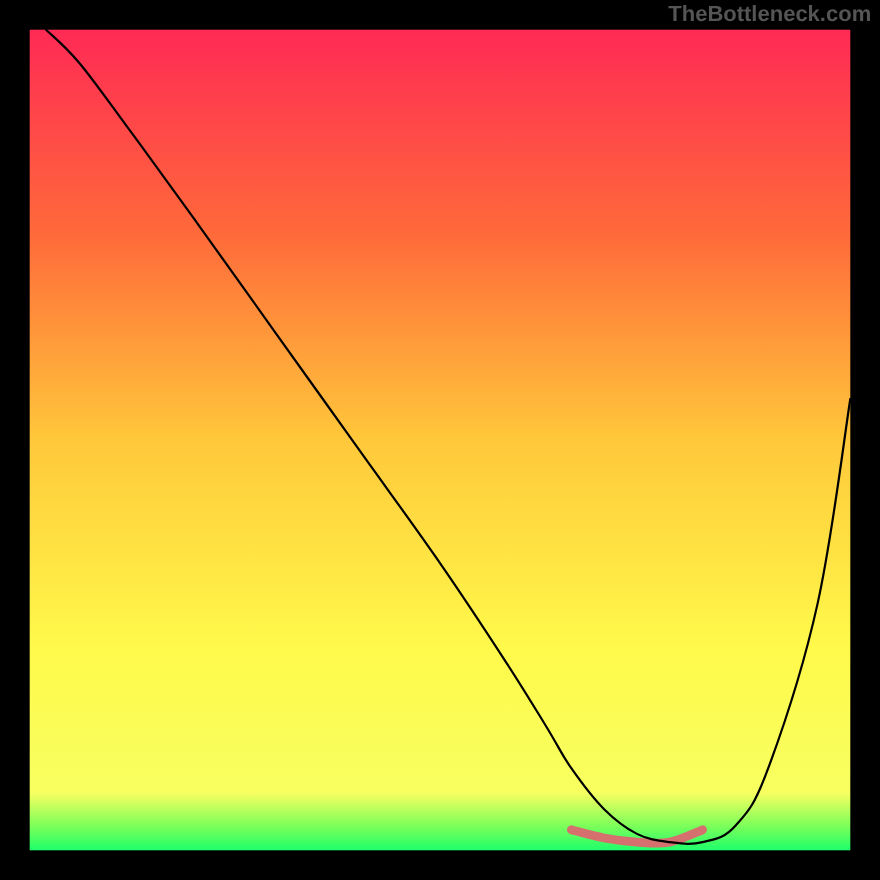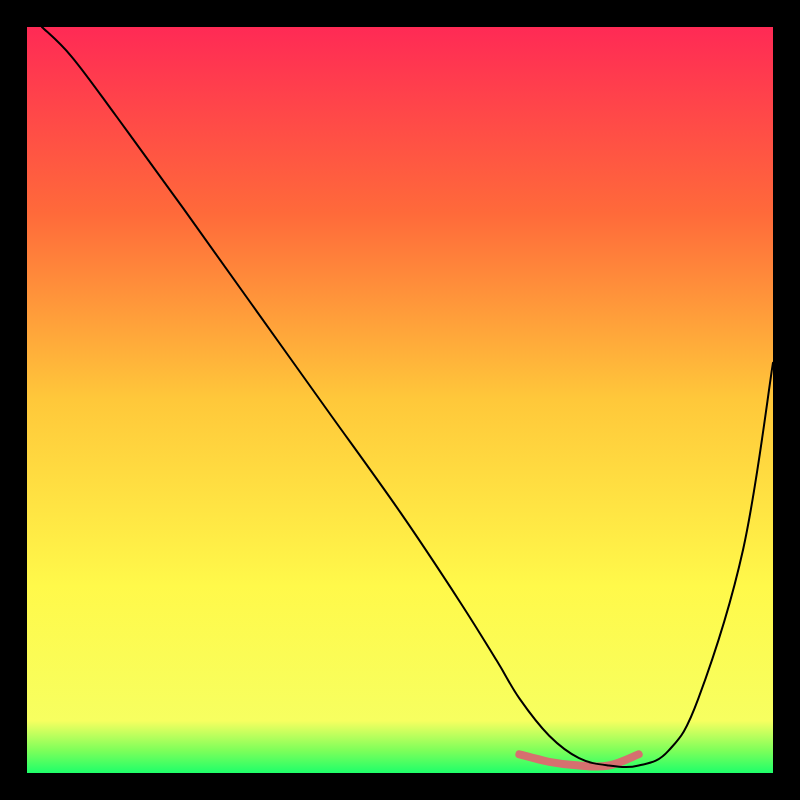--- a/index.html
+++ b/index.html
@@ -29,20 +29,21 @@
   svg {
     position: absolute;
     top: 0;
     left: 0;
   }
 </style>
 </head>
 <body>
 
 <div class="frame">
+  <div class="watermark">TheBottleneck.com</div>
   <svg id="chart-svg" width="800" height="800" viewBox="0 0 800 800">
     <defs>
       <linearGradient id="bg-grad" x1="0" y1="0" x2="0" y2="1">
           <stop offset="0%" stop-color="#ff2a55"></stop>
           <stop offset="25%" stop-color="#ff6a3a"></stop>
           <stop offset="50%" stop-color="#ffc83a"></stop>
           <stop offset="75%" stop-color="#fff94a"></stop>
           <stop offset="93%" stop-color="#f7ff60"></stop>
           <stop offset="97%" stop-color="#7dff5a"></stop>
           <stop offset="100%" stop-color="#1eff6a"></stop>

